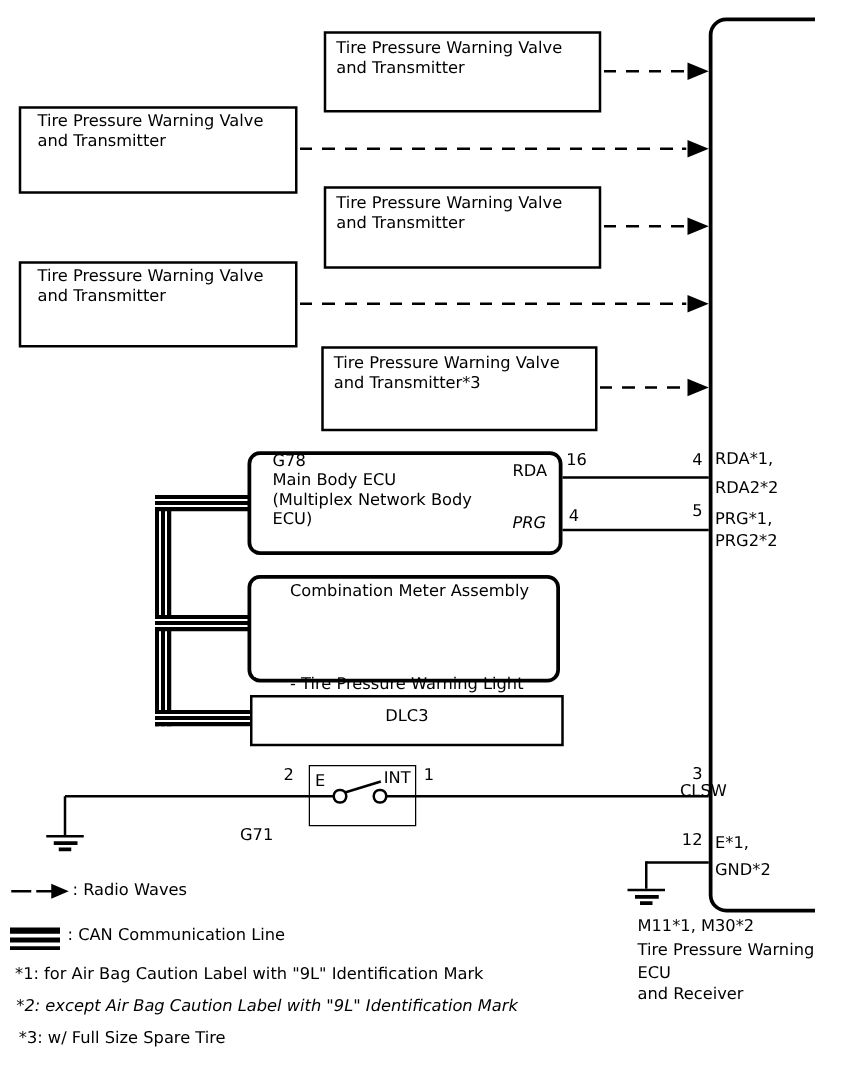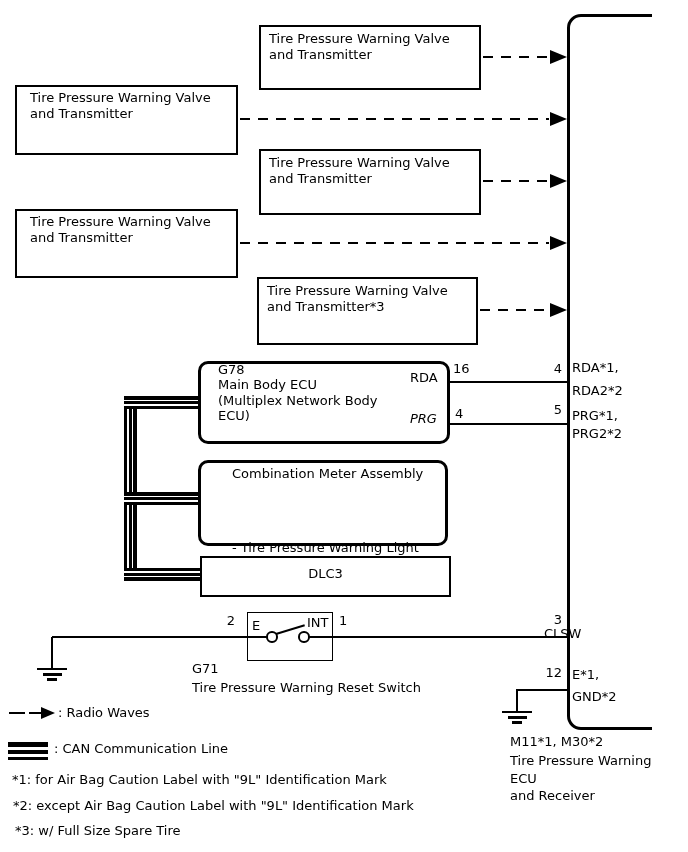--- a/index.html
+++ b/index.html
@@ -120,21 +120,20 @@
 
   <div style="position:absolute; left:247px; top:612px; width:86px; height:49px; border:1.8px solid #000;"></div>
   <div class="txt" style="left:252px; top:618px;">E</div>
   <div class="txt" style="left:307px; top:615px;">INT</div>
   <div class="circ" style="left:266px; top:631px;"></div>
   <div class="circ" style="left:298px; top:631px;"></div>
   <div class="wire" style="left:276px; top:632.5px; width:30px; height:2.2px; transform:rotate(-17deg); transform-origin:0 50%;"></div>
   <div class="num" style="left:215px; top:613px; width:20px;">2</div>
   <div class="txt" style="left:339px; top:613px;">1</div>
   <div class="txt" style="left:192px; top:661px;">G71</div>
-  <div class="txt" style="left:192px; top:680px;">Tire Pressure Warning Reset Switch</div>
   <div class="num" style="left:536px; top:612px; width:26px;">3</div>
   <div class="txt" style="left:544px; top:626px;text-align:center;">CLSW</div>
 
   <div class="wire" style="left:51.3px; top:637px; width:1.8px; height:31px;"></div>
   <div class="gbar" style="left:37px; top:667.5px; width:30px; height:2.8px;"></div>
   <div class="gbar" style="left:42.5px; top:673px; width:19px; height:2.8px;"></div>
   <div class="gbar" style="left:47.3px; top:678.2px; width:9.5px; height:2.6px;"></div>
 
   <div class="wire" style="left:517px; top:689px; width:50px; height:1.8px;"></div>
   <div class="wire" style="left:516.2px; top:689px; width:1.8px; height:22px;"></div>
@@ -153,16 +152,16 @@
   <div class="gbar" style="left:29px; top:711.5px; width:13px; height:2.8px;"></div>
   <div class="ahead" style="left:41px; top:706.5px; border-left-width:14px; border-top-width:6.5px; border-bottom-width:6.5px;"></div>
   <div class="txt" style="left:58px; top:705px;">: Radio Waves</div>
 
   <div class="gbar" style="left:8px; top:742px; width:40px; height:5px;"></div>
   <div class="gbar" style="left:8px; top:749.5px; width:40px; height:4.5px;"></div>
   <div class="gbar" style="left:8px; top:756.5px; width:40px; height:3.5px;"></div>
   <div class="txt" style="left:54px; top:741px;">: CAN Communication Line</div>
 
   <div class="txt" style="left:12px; top:772px;">*1: for Air Bag Caution Label with "9L" Identification Mark</div>
-  <div class="txt" style="left:13px; top:798px;">*2: except Air Bag Caution Label with "9L" Identification Mark</div>
+  <div class="txt" style="left:13px; top:798px;font-style:italic;">*2: except Air Bag Caution Label with "9L" Identification Mark</div>
   <div class="txt" style="left:15px; top:823px;">*3: w/ Full Size Spare Tire</div>
 
 </div>
 
 </body></html>

